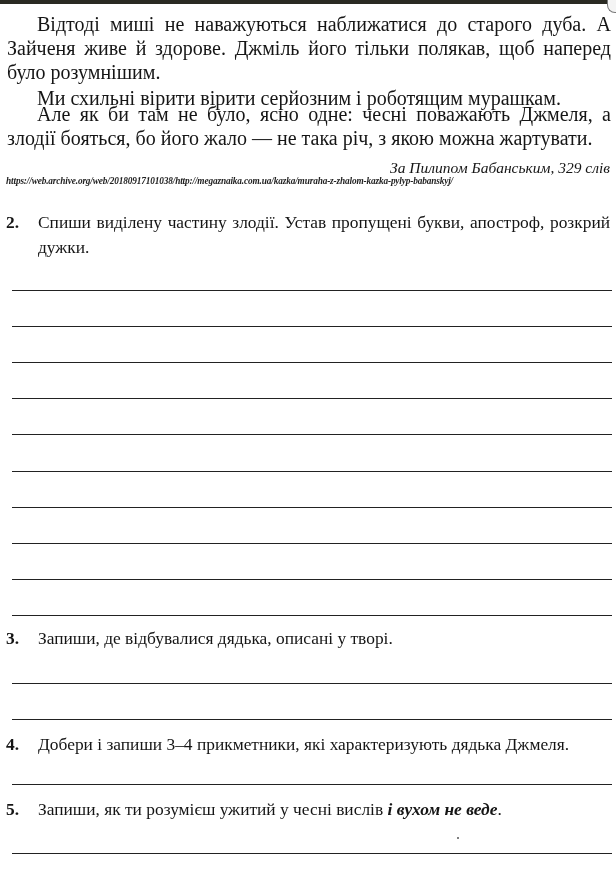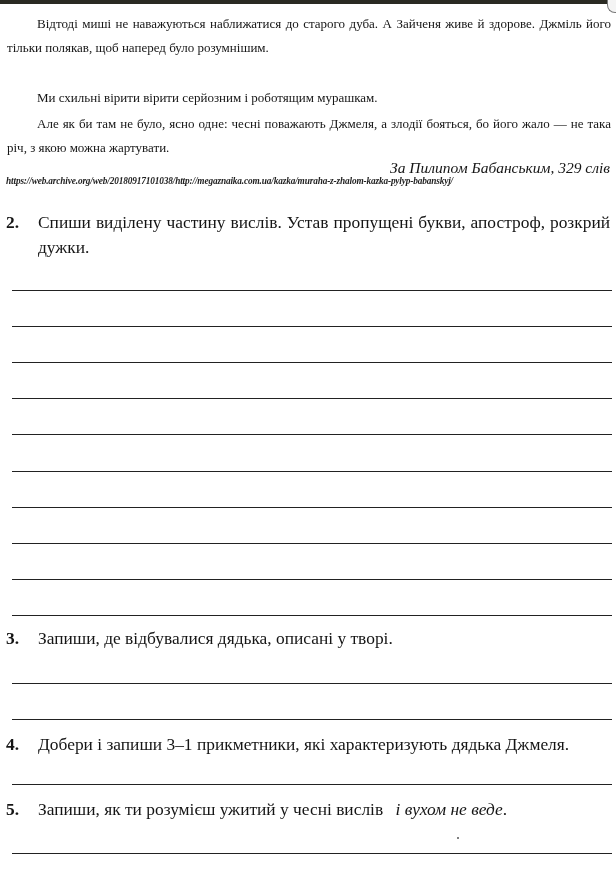--- a/index.html
+++ b/index.html
@@ -14,27 +14,27 @@
     position: absolute; left: 0; top: 0; width: 616px; height: 4px;
     background: #2a2a22;
   }
   .corner-mark {
     position: absolute; right: 0; top: 0; width: 8px; height: 12px;
     border-left: 1px solid #777; border-bottom: 1px solid #777;
     border-bottom-left-radius: 8px; background: #f4f4f4;
   }
   .para {
     position: absolute; left: 7px; width: 604px;
-    font-size: 13px; line-height: 24px;
+    font-size: 20px; line-height: 24px;
     text-align: justify; margin: 0;
   }
   .para .ind { display: inline-block; width: 30px; }
   .p1 { top: 12px; }
   .p2 { top: 86px; }
-  .p3 { top: 112px; }
+  .p3 { top: 102px; }
   .author {
     position: absolute; right: 6px; top: 159px;
     font-style: italic; font-size: 15.5px; white-space: nowrap;
   }
   .source {
     position: absolute; left: 6px; top: 176px; width: 606px;
     font-style: italic; font-weight: bold; font-size: 9.3px;
     white-space: nowrap; letter-spacing: -0.15px; color: #222;
   }
   .q {
@@ -42,21 +42,21 @@
     font-size: 17.4px; line-height: 25px;
   }
   .q .num {
     position: absolute; left: 0; top: 0; font-weight: bold; width: 28px;
   }
   .q .txt { margin-left: 32px; display: block; text-align: justify; }
   .q2 { top: 210px; }
   .q3 { top: 626px; }
   .q4 { top: 732px; }
   .q5 { top: 797px; }
-  .q .txt b.it { font-style: italic; font-weight: normal; margin-left: 8px; }
+  .q .txt b.it { font-style: italic; font-weight: bold; }
   .wline {
     position: absolute; left: 12px; width: 600px; height: 0;
     border-top: 1.5px solid #222;
   }
   .dot {
     position: absolute; width: 2px; height: 2px; background: #555; border-radius: 1px;
   }
 </style>
 </head>
 <body>
@@ -66,21 +66,21 @@
 
 <p class="para p1"><span class="ind"></span><span>Відтоді миші не наважуються наближатися до старого дуба. А Зайченя живе й здорове. Джміль його тільки полякав, щоб наперед було розумнішим.</span></p>
 <p class="para p2"><span class="ind"></span><span>Ми схильні вірити вірити серйозним і роботящим мурашкам.</span></p>
 <p class="para p3"><span class="ind"></span><span>Але як би там не було, ясно одне: чесні поважають Джмеля, а злодії бояться, бо його жало — не така річ, з якою можна жартувати.</span></p>
 
 <div class="author">За Пилипом Бабанським, 329 слів</div>
 <div class="source">https://web.archive.org/web/20180917101038/http://megaznaika.com.ua/kazka/muraha-z-zhalom-kazka-pylyp-babanskyj/</div>
 
 <div class="q q2">
   <span class="num">2.</span>
-  <span class="txt">Спиши виділену частину вислів. Устав пропущені букви, апостроф, розкрий дужки.</span>
+  <span class="txt">Спиши виділену частину злодії. Устав пропущені букви, апостроф, розкрий дужки.</span>
 </div>
 <div class="wline" style="top:290px"></div>
 <div class="wline" style="top:326px"></div>
 <div class="wline" style="top:362px"></div>
 <div class="wline" style="top:398px"></div>
 <div class="wline" style="top:434px"></div>
 <div class="wline" style="top:471px"></div>
 <div class="wline" style="top:507px"></div>
 <div class="wline" style="top:543px"></div>
 <div class="wline" style="top:579px"></div>
@@ -88,21 +88,21 @@
 
 <div class="q q3">
   <span class="num">3.</span>
   <span class="txt">Запиши, де відбувалися дядька, описані у творі.</span>
 </div>
 <div class="wline" style="top:683px"></div>
 <div class="wline" style="top:719px"></div>
 
 <div class="q q4">
   <span class="num">4.</span>
-  <span class="txt">Добери і запиши 3–1 прикметники, які характеризують дядька Джмеля.</span>
+  <span class="txt">Добери і запиши 3–4 прикметники, які характеризують дядька Джмеля.</span>
 </div>
 <div class="wline" style="top:784px"></div>
 
 <div class="q q5">
   <span class="num">5.</span>
   <span class="txt"><span>Запиши, як ти розумієш ужитий у чесні вислів </span><b class="it">і вухом не веде</b><span>.</span></span>
 </div>
 <div class="dot" style="left:457px; top:837px"></div>
 <div class="wline" style="top:853px"></div>
 

